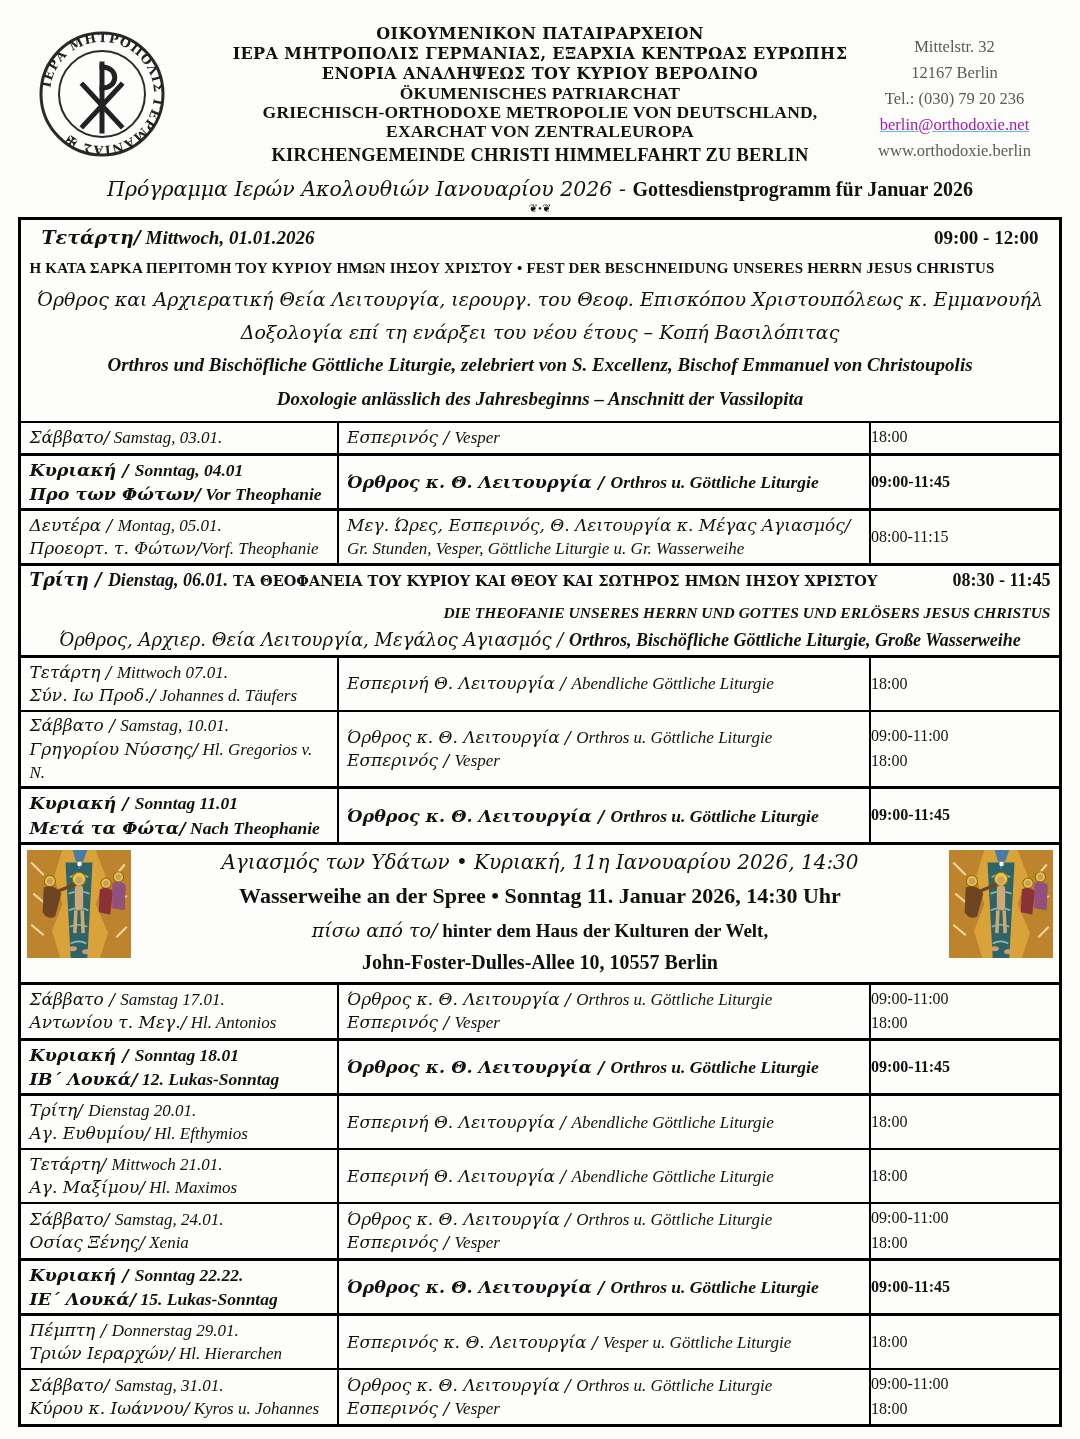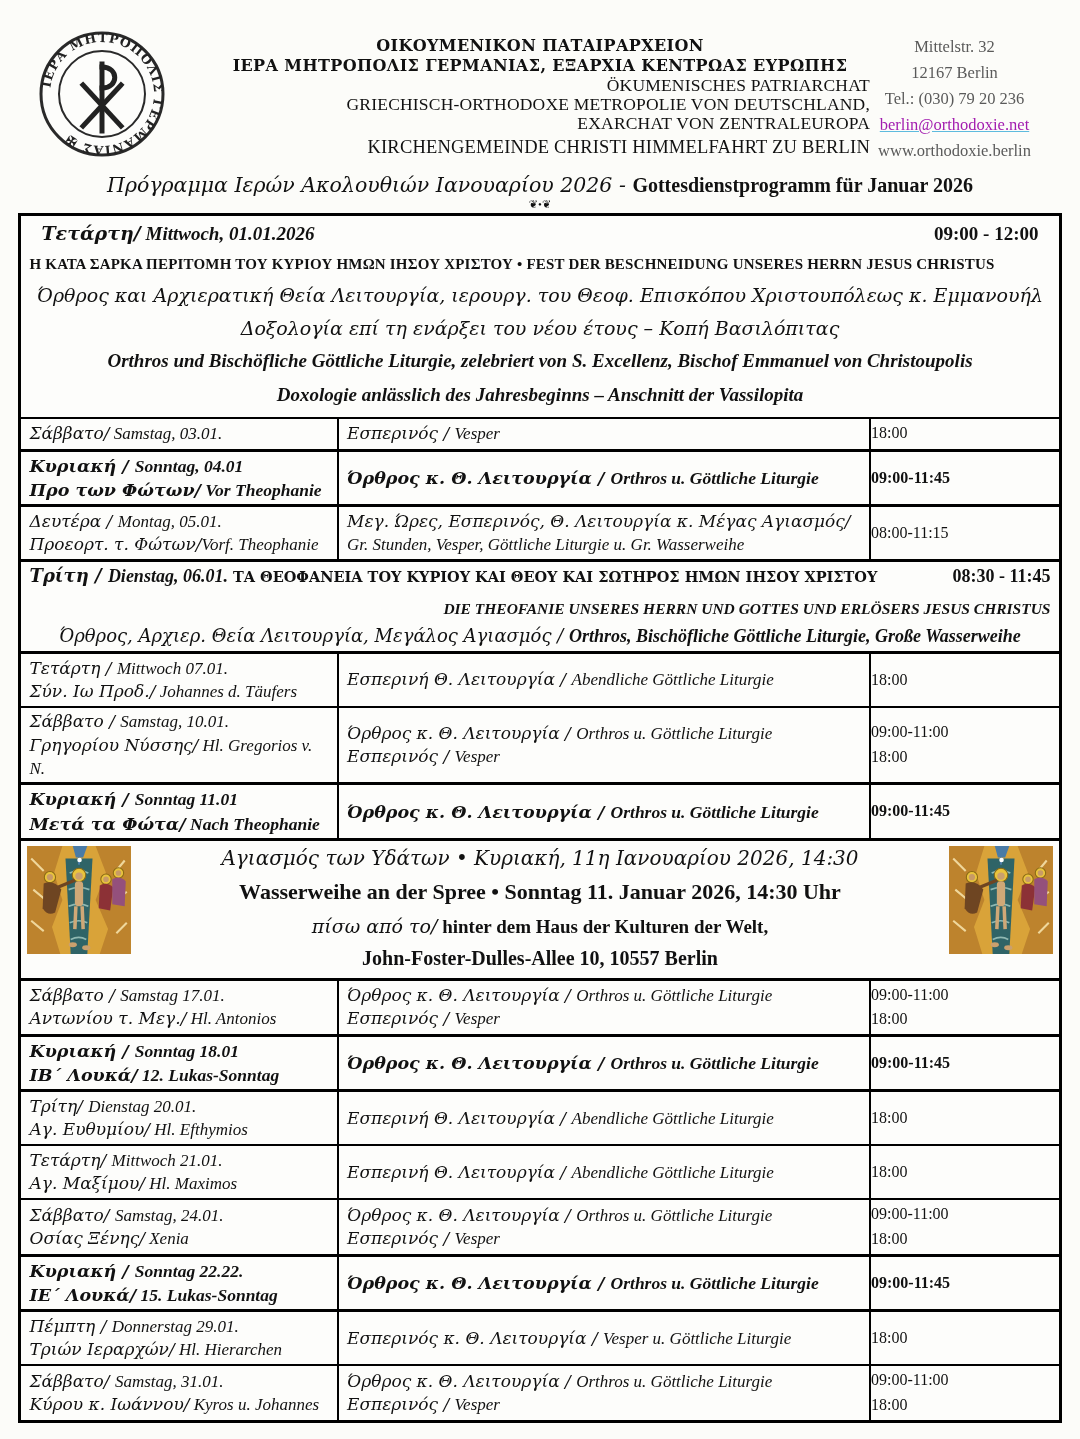--- a/index.html
+++ b/index.html
@@ -5,23 +5,23 @@
   html,body{margin:0;padding:0;}
   .page{position:relative;width:1080px;height:1439px;background:#fcfcf9;overflow:hidden;
         font-family:"Liberation Serif",serif;color:#111;}
   .b{font-weight:bold;}
   .gr{font-family:"DejaVu Serif",serif;font-style:italic;}
   .de{font-family:"Liberation Serif",serif;font-style:italic;}
   .t{font-family:"Liberation Serif",serif;}
 
   
   .logo{position:absolute;left:36px;top:28px;}
-  .org{margin:16px auto;padding-top:20px;width:660px;text-align:center;}
+  .org{margin:4px auto;padding-top:20px;width:660px;text-align:center;}
   .og{font-family:"DejaVu Serif",serif;font-weight:bold;font-size:16px;letter-spacing:.4px;line-height:20px;}
-  .od{font-family:"Liberation Serif",serif;font-weight:normal;font-size:17.5px;line-height:19px;letter-spacing:.2px;text-align:right;}
+  .od{font-family:"Liberation Serif",serif;font-weight:bold;font-size:17.5px;line-height:19px;letter-spacing:.2px;}
   .od2{font-size:18.5px;margin-top:5px;}
   .contact{position:absolute;right:18px;top:34px;width:215px;text-align:center;color:#5a5a5a;
            font-size:16.5px;line-height:26px;}
   .contact a{color:#a21caf;text-decoration:underline;text-decoration-color:#5ebbde;cursor:pointer;}
 
   .doc-title{text-align:center;margin-top:12px;font-size:20px;}
   .doc-title .gr{font-size:20.5px;}
   .doc-title b{font-family:"Liberation Serif",serif;font-size:20px;}
   .ornament{text-align:center;font-size:11px;line-height:12px;margin:1px 0 3px;}
 
@@ -80,20 +80,21 @@
       <line x1="66" y1="36" x2="66" y2="103"></line>
       <line x1="47" y1="57" x2="85" y2="98"></line>
       <line x1="85" y1="57" x2="47" y2="98"></line>
       <path d="M66,39 C83,39 83,60 66,60"></path>
     </g>
   </svg>
 
   <div class="org">
     <div class="og">ΟΙΚΟΥΜΕΝΙΚΟΝ ΠΑΤΑΙΡΑΡΧΕΙΟΝ</div>
     <div class="og">ΙΕΡΑ ΜΗΤΡΟΠΟΛΙΣ ΓΕΡΜΑΝΙΑΣ, ΕΞΑΡΧΙΑ ΚΕΝΤΡΩΑΣ ΕΥΡΩΠΗΣ</div>
+    <div class="og">ΕΝΟΡΙΑ ΑΝΑΛΗΨΕΩΣ ΤΟΥ ΚΥΡΙΟΥ ΒΕΡΟΛΙΝΟ</div>
     <div class="od">ÖKUMENISCHES PATRIARCHAT</div>
     <div class="od">GRIECHISCH-ORTHODOXE METROPOLIE VON DEUTSCHLAND,</div>
     <div class="od">EXARCHAT VON ZENTRALEUROPA</div>
     <div class="od od2">KIRCHENGEMEINDE CHRISTI HIMMELFAHRT ZU BERLIN</div>
   </div>
 
   <div class="contact">
     <div>Mittelstr. 32</div>
     <div>12167 Berlin</div>
     <div>Tel.: (030) 79 20 236</div>

